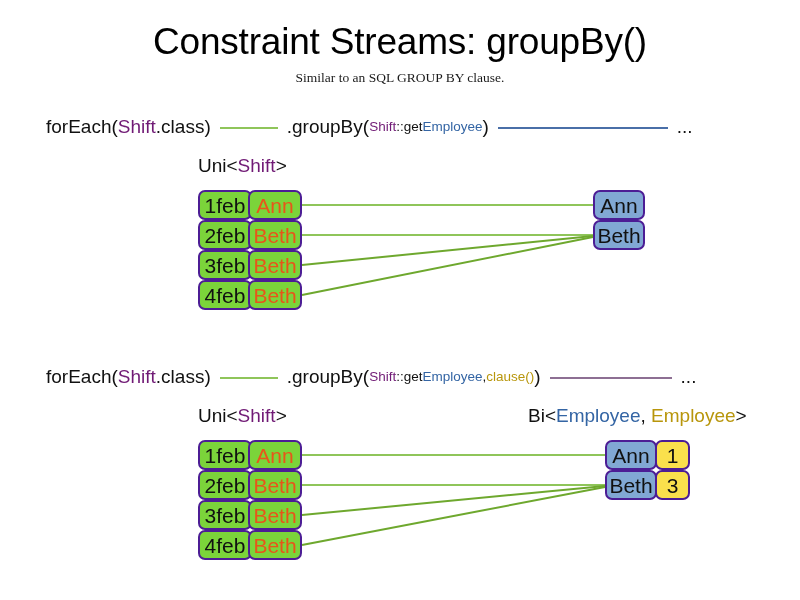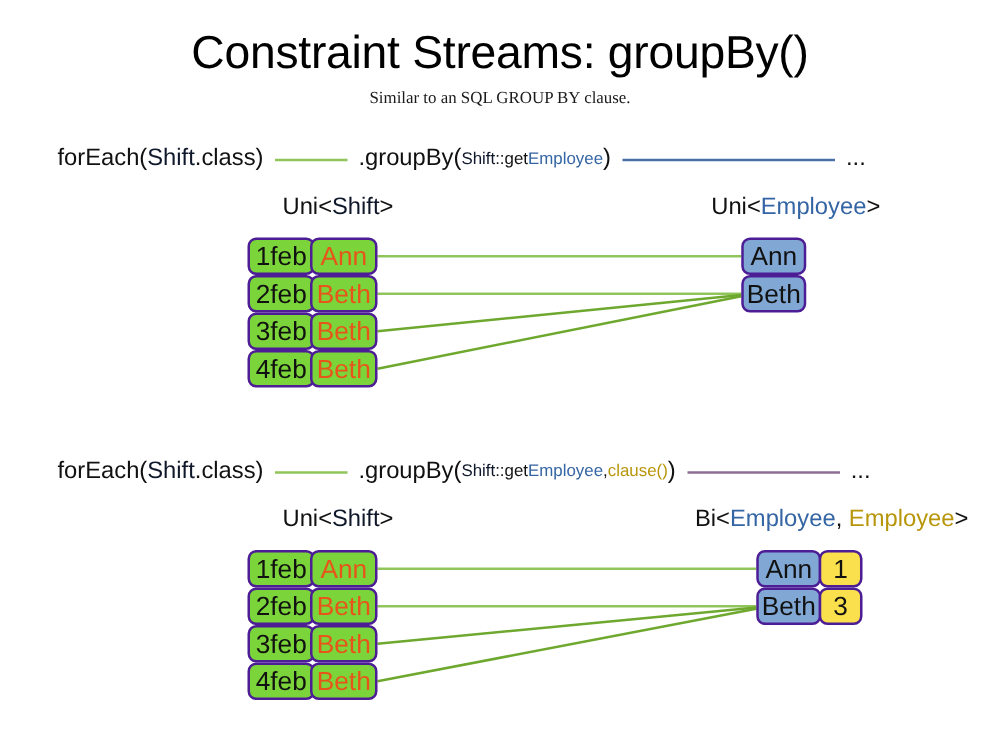--- a/index.html
+++ b/index.html
@@ -53,21 +53,21 @@
     display: flex;
     align-items: center;
     white-space: nowrap;
     font-size: 19px;
     line-height: 26px;
     color: #111111;
   }
   .codeline .sm {
     font-size: 13.5px;
   }
-  .tok-green  { color: #0f172a; }
+  .tok-green  { color: #701a75; }
   .tok-blue   { color: #3465a4; }
   .tok-gold   { color: #b8960c; }
   .tok-dark   { color: #111111; }
 
   .rule {
     display: inline-block;
     height: 0;
     margin: 0 9px;
     border-top: 2px solid #8fc55a;
     vertical-align: middle;
@@ -77,21 +77,20 @@
   .rule-blue  { border-top-color: #4a6fa8; }
   .rule-purple{ border-top-color: #8d6f93; }
 
   
   .typelabel {
     position: absolute;
     font-size: 19px;
     line-height: 24px;
     white-space: nowrap;
     color: #111111;
-    margin-left: 28px;
   }
 
   
   .wires {
     position: absolute;
     left: 0; top: 0;
     width: 800px;
     height: 600px;
     pointer-events: none;
   }
@@ -163,23 +162,20 @@
       <span class="sm tok-blue">Employee</span>
       <span>)</span>
     <span class="rule rule-blue" style="width:170px;"></span>
     <span>...</span>
   </div>
 
   <div class="typelabel" style="left:198px; top:154px;">
     <span>Uni&lt;</span><span class="tok-green">Shift</span><span>&gt;</span>
   </div>
 
-  <div class="typelabel" style="left:541px; top:154px;">
-    <span>Uni&lt;</span><span class="tok-blue">Employee</span><span>&gt;</span>
-  </div>
 
   <div class="box box-shift-date" style="left:198px; top:190px;  width:54px; height:30px;">1feb</div>
   <div class="box box-shift-name" style="left:248px; top:190px;  width:54px; height:30px;">Ann</div>
 
   <div class="box box-shift-date" style="left:198px; top:220px;  width:54px; height:30px;">2feb</div>
   <div class="box box-shift-name" style="left:248px; top:220px;  width:54px; height:30px;">Beth</div>
 
   <div class="box box-shift-date" style="left:198px; top:250px;  width:54px; height:30px;">3feb</div>
   <div class="box box-shift-name" style="left:248px; top:250px;  width:54px; height:30px;">Beth</div>
 

